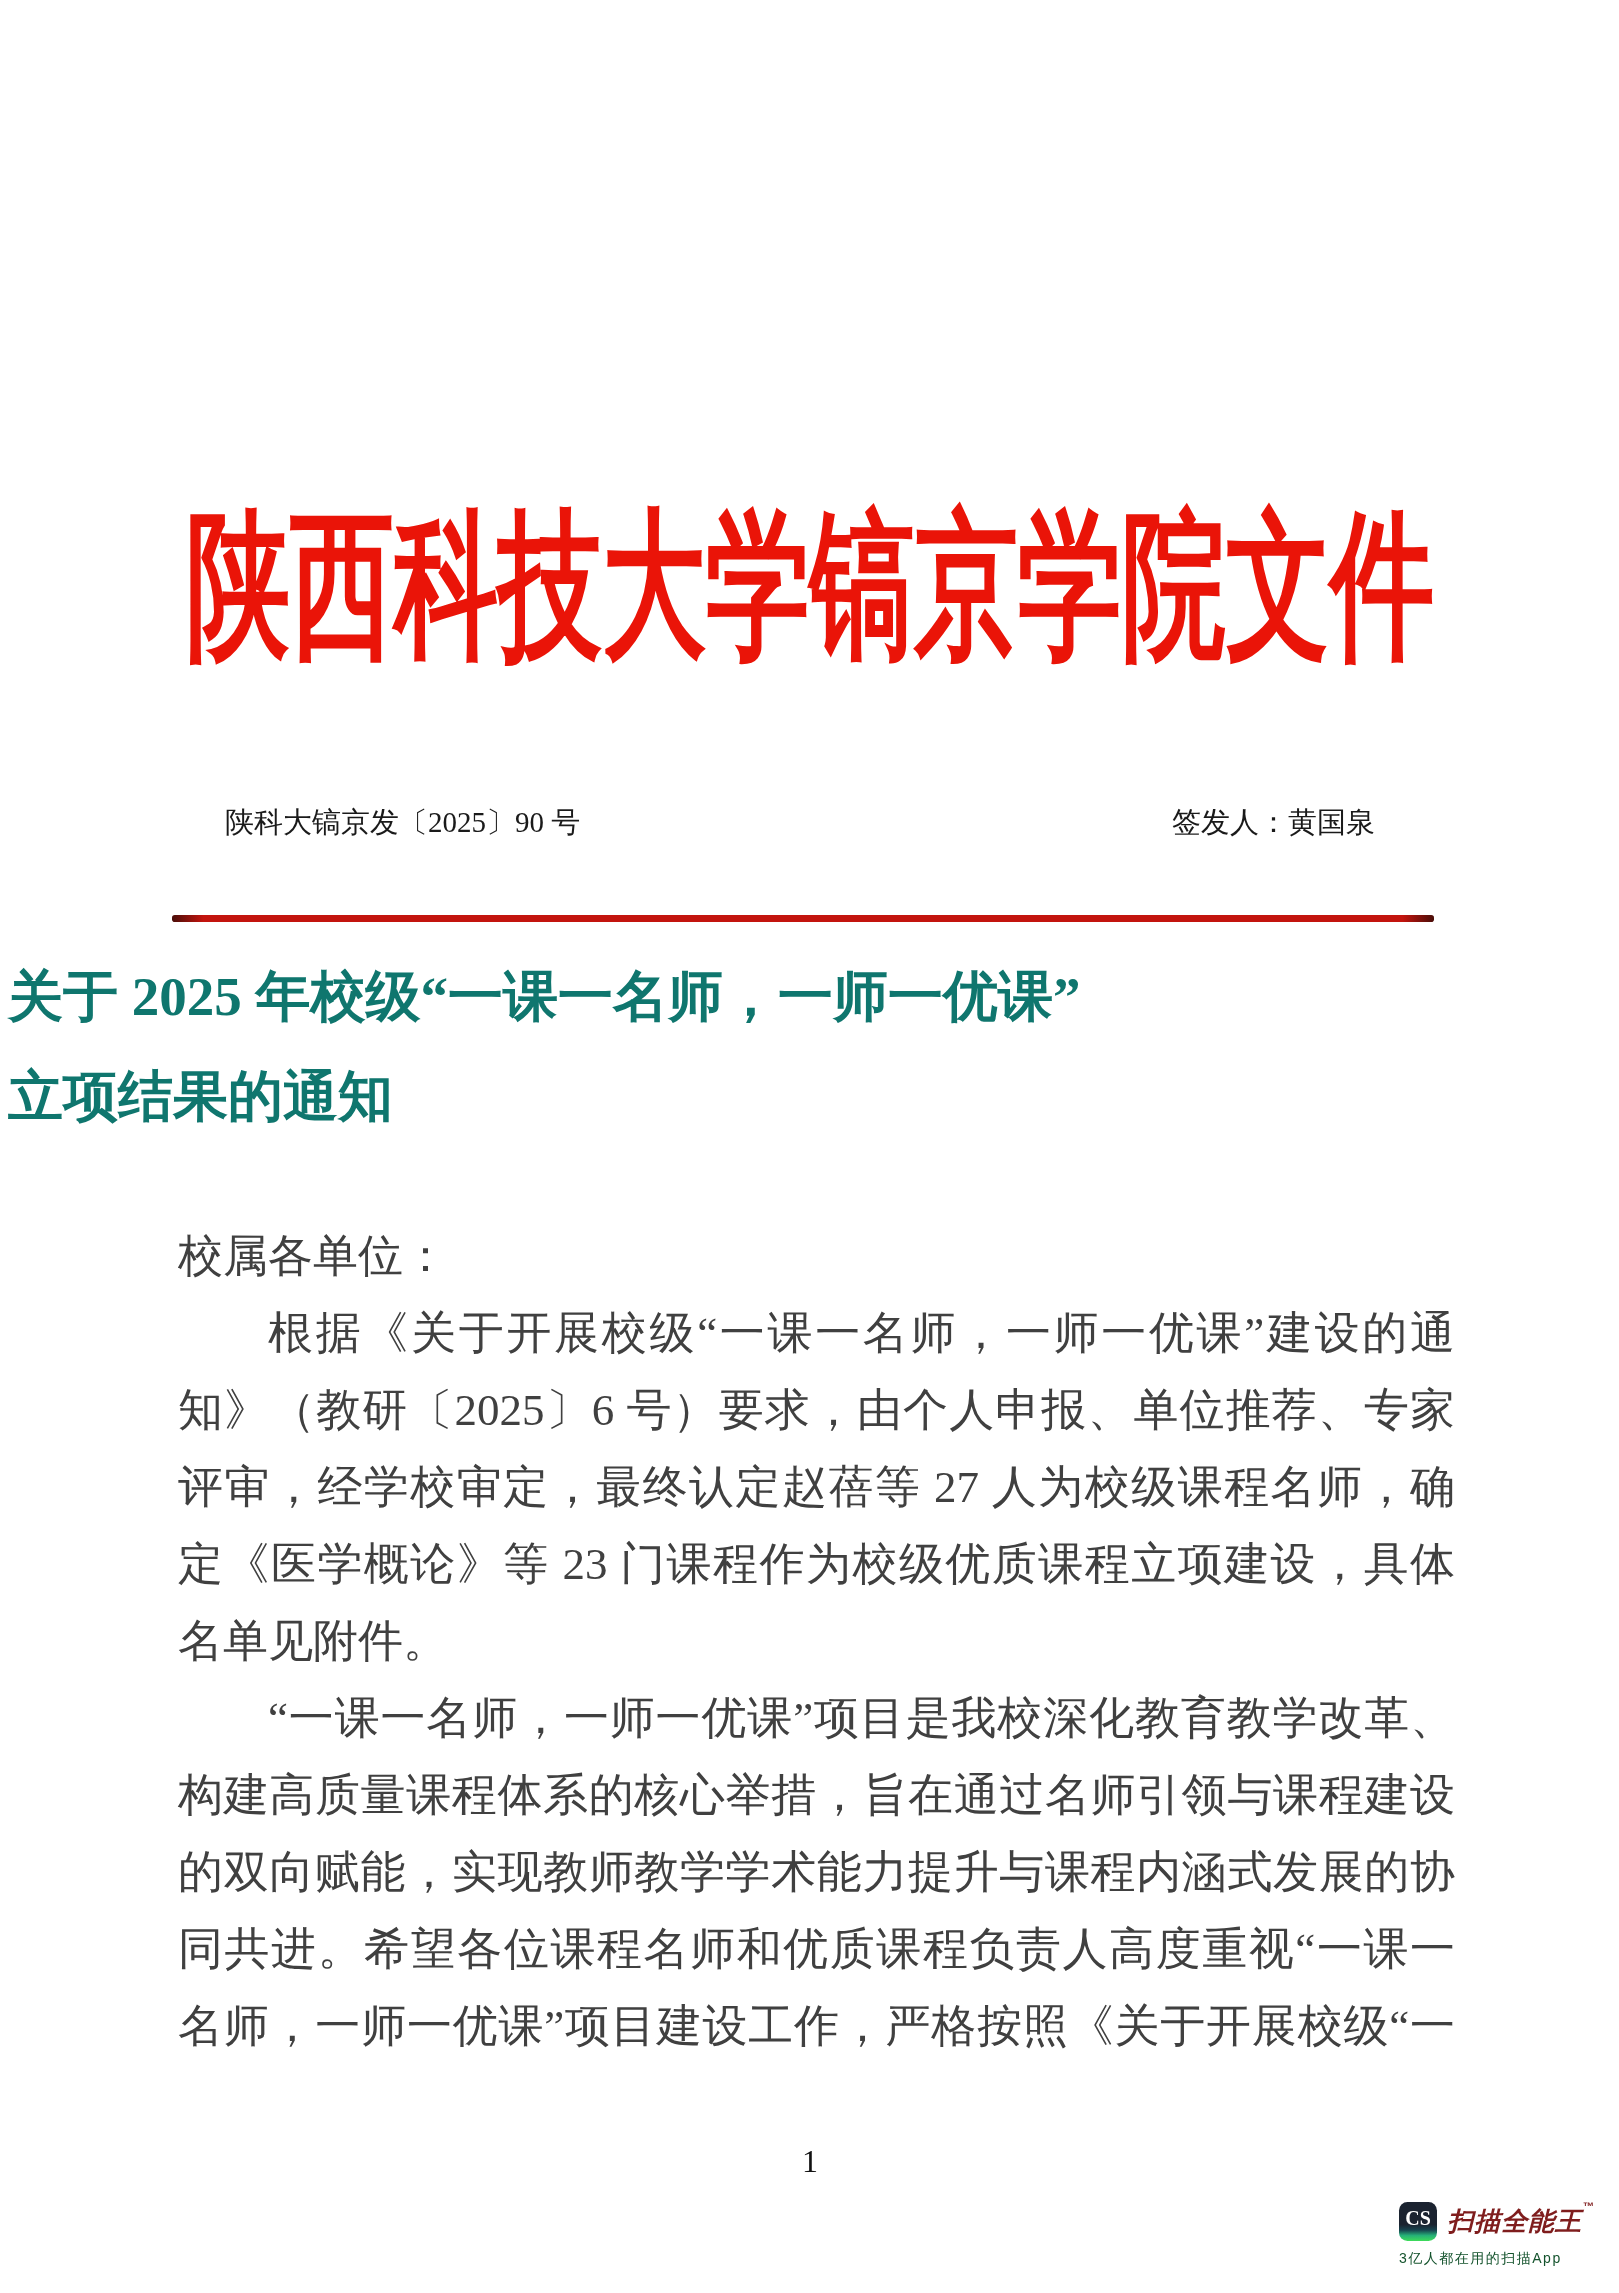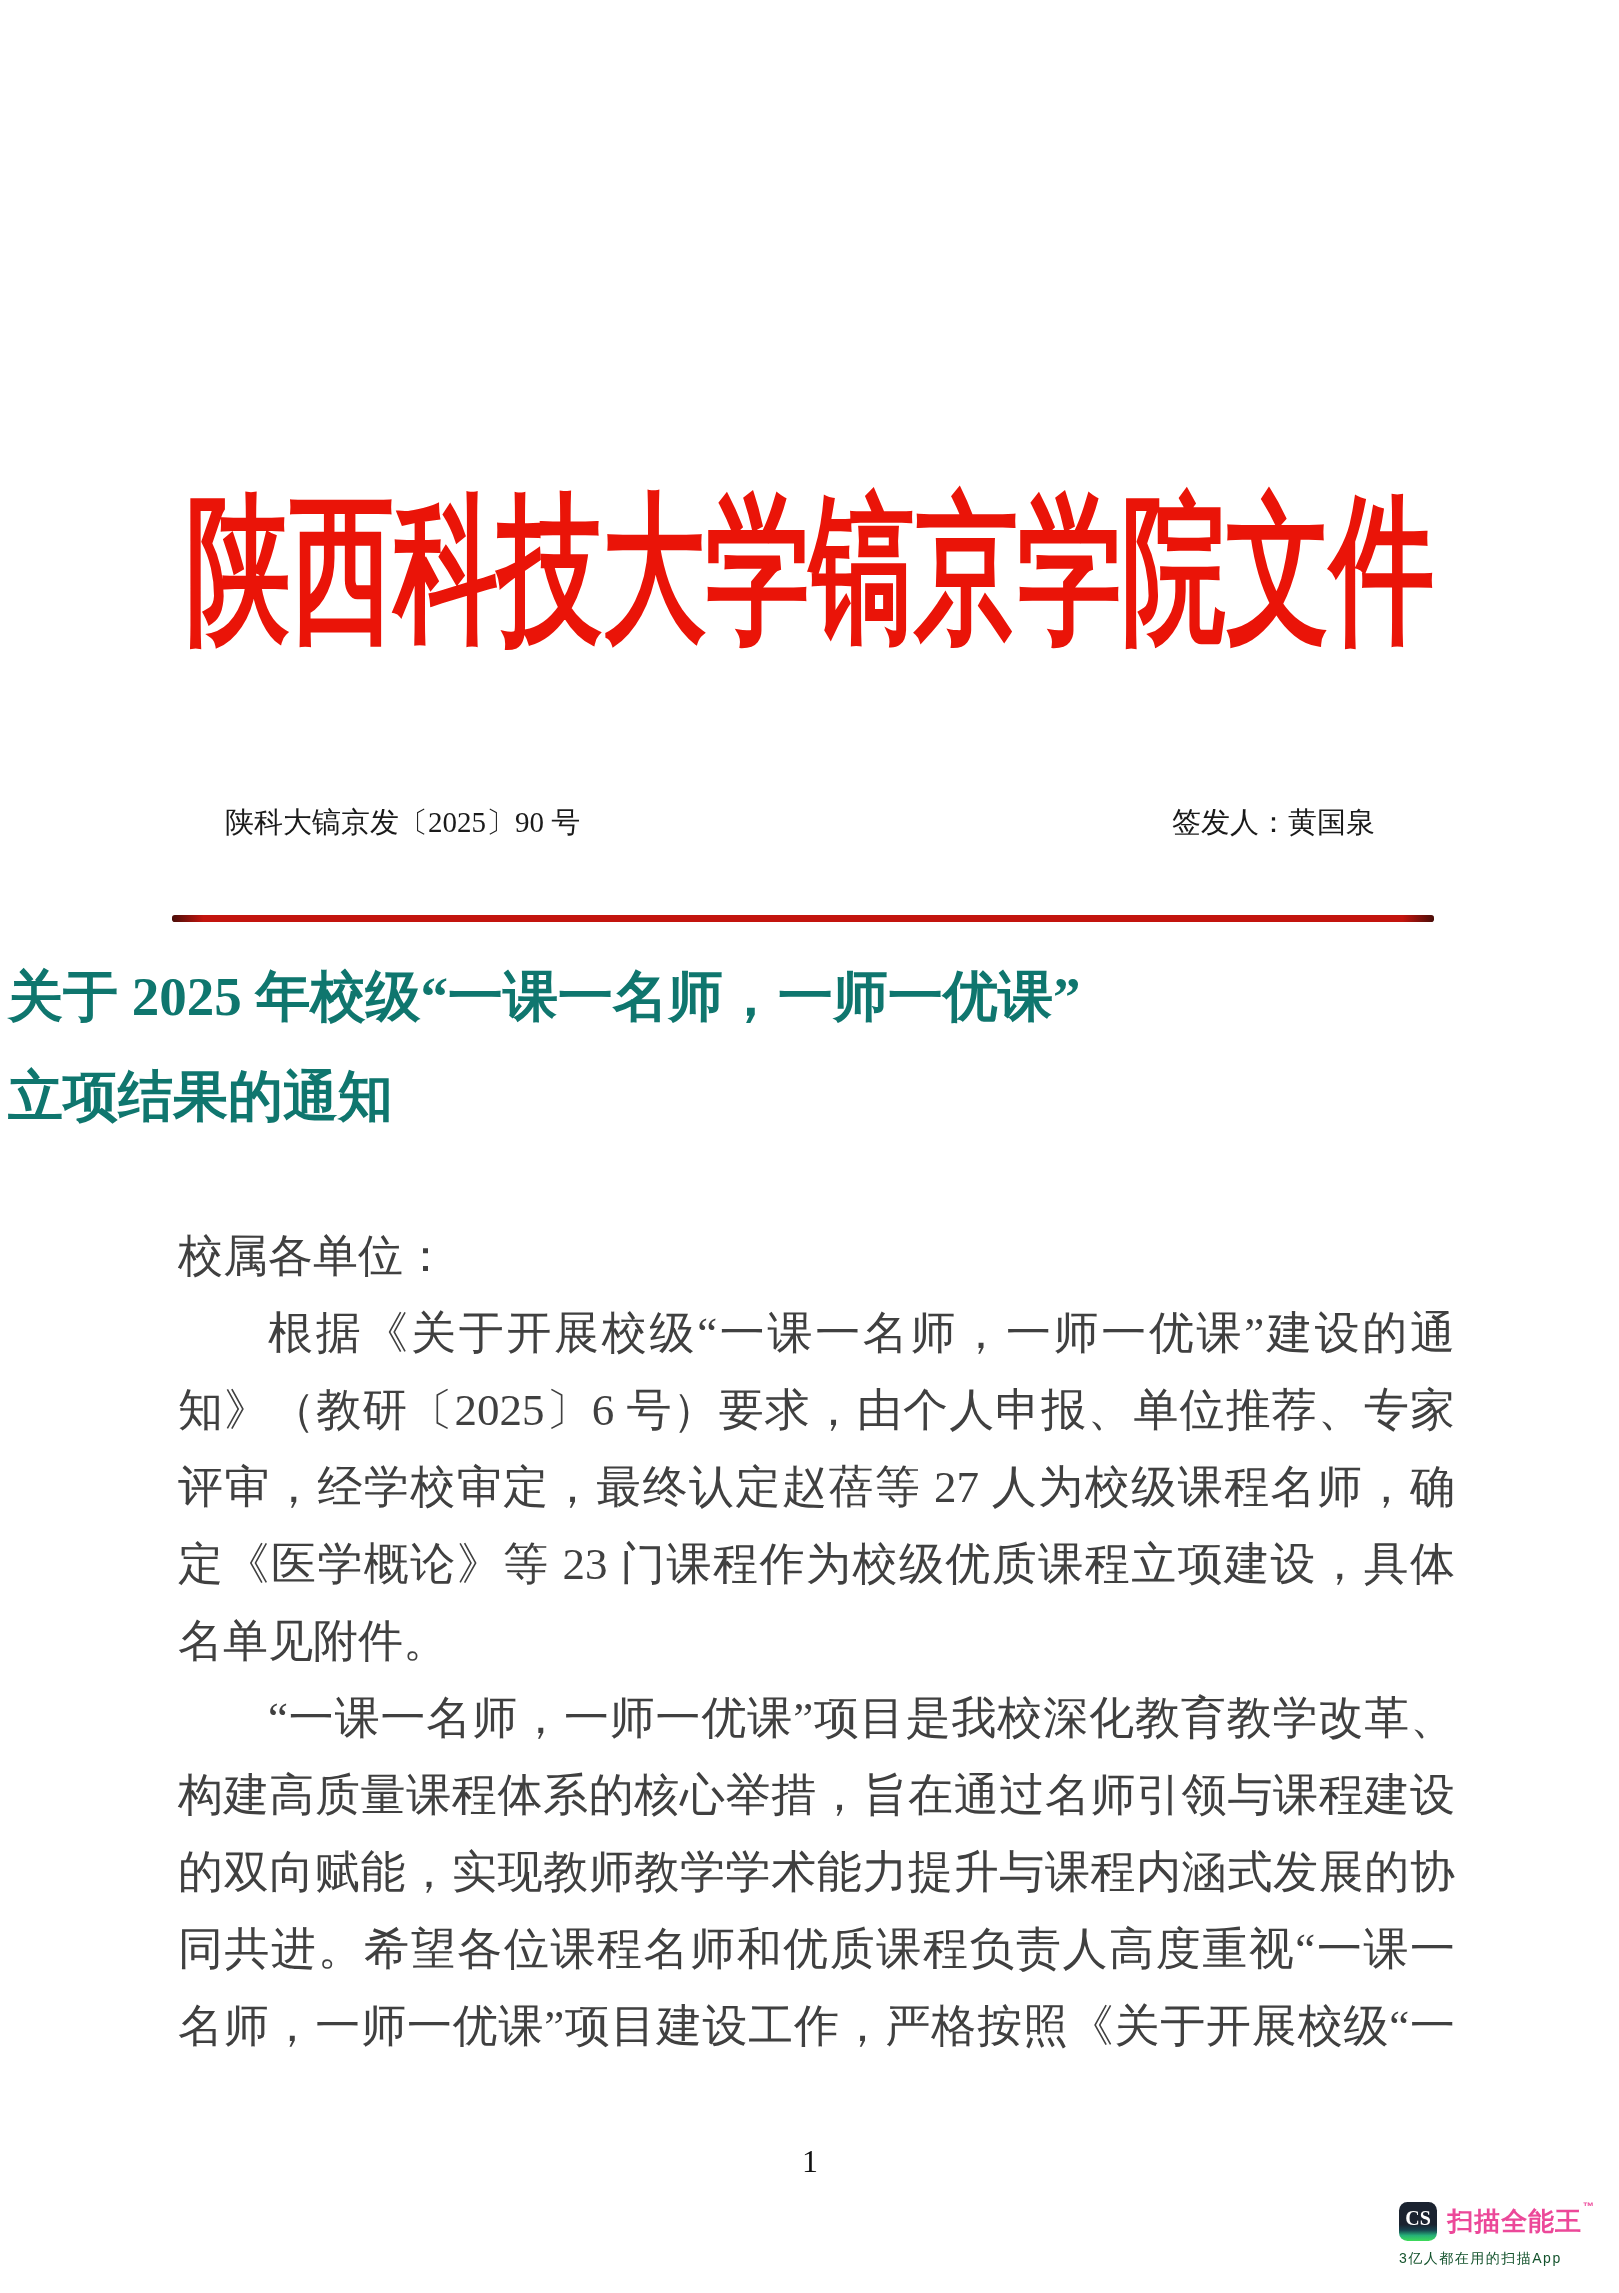--- a/index.html
+++ b/index.html
@@ -18,20 +18,21 @@
   }
 
   
   .banner {
     position: absolute;
     top: 508px;
     left: 0;
     width: 100%;
     height: 160px;
     display: flex;
+    align-items: center;
     justify-content: center;
   }
   .banner-text {
     font-size: 104px;
     font-weight: 700;
     color: #ea1408;
     white-space: nowrap;
     letter-spacing: 0px;
     transform: scaleY(1.55);
     transform-origin: center;
@@ -135,23 +136,24 @@
     align-items: center;
     justify-content: center;
     box-sizing: border-box;
     padding-bottom: 6.6px;
     flex: 0 0 auto;
     font-family: Liberation Serif, serif;
   }
   .wm-name {
     font-size: 26px;
     font-weight: 700;
-    color: #ec4899;
+    color: #7f1d1d;
     letter-spacing: 0.9px;
     white-space: nowrap;
+    font-style: italic;
   }
   .wm-name .tm {
     font-size: 11.3px;
     font-weight: 700;
     vertical-align: top;
     position: relative;
     top: -3.8px;
     left: 0.9px;
   }
   .wm-tagline {

